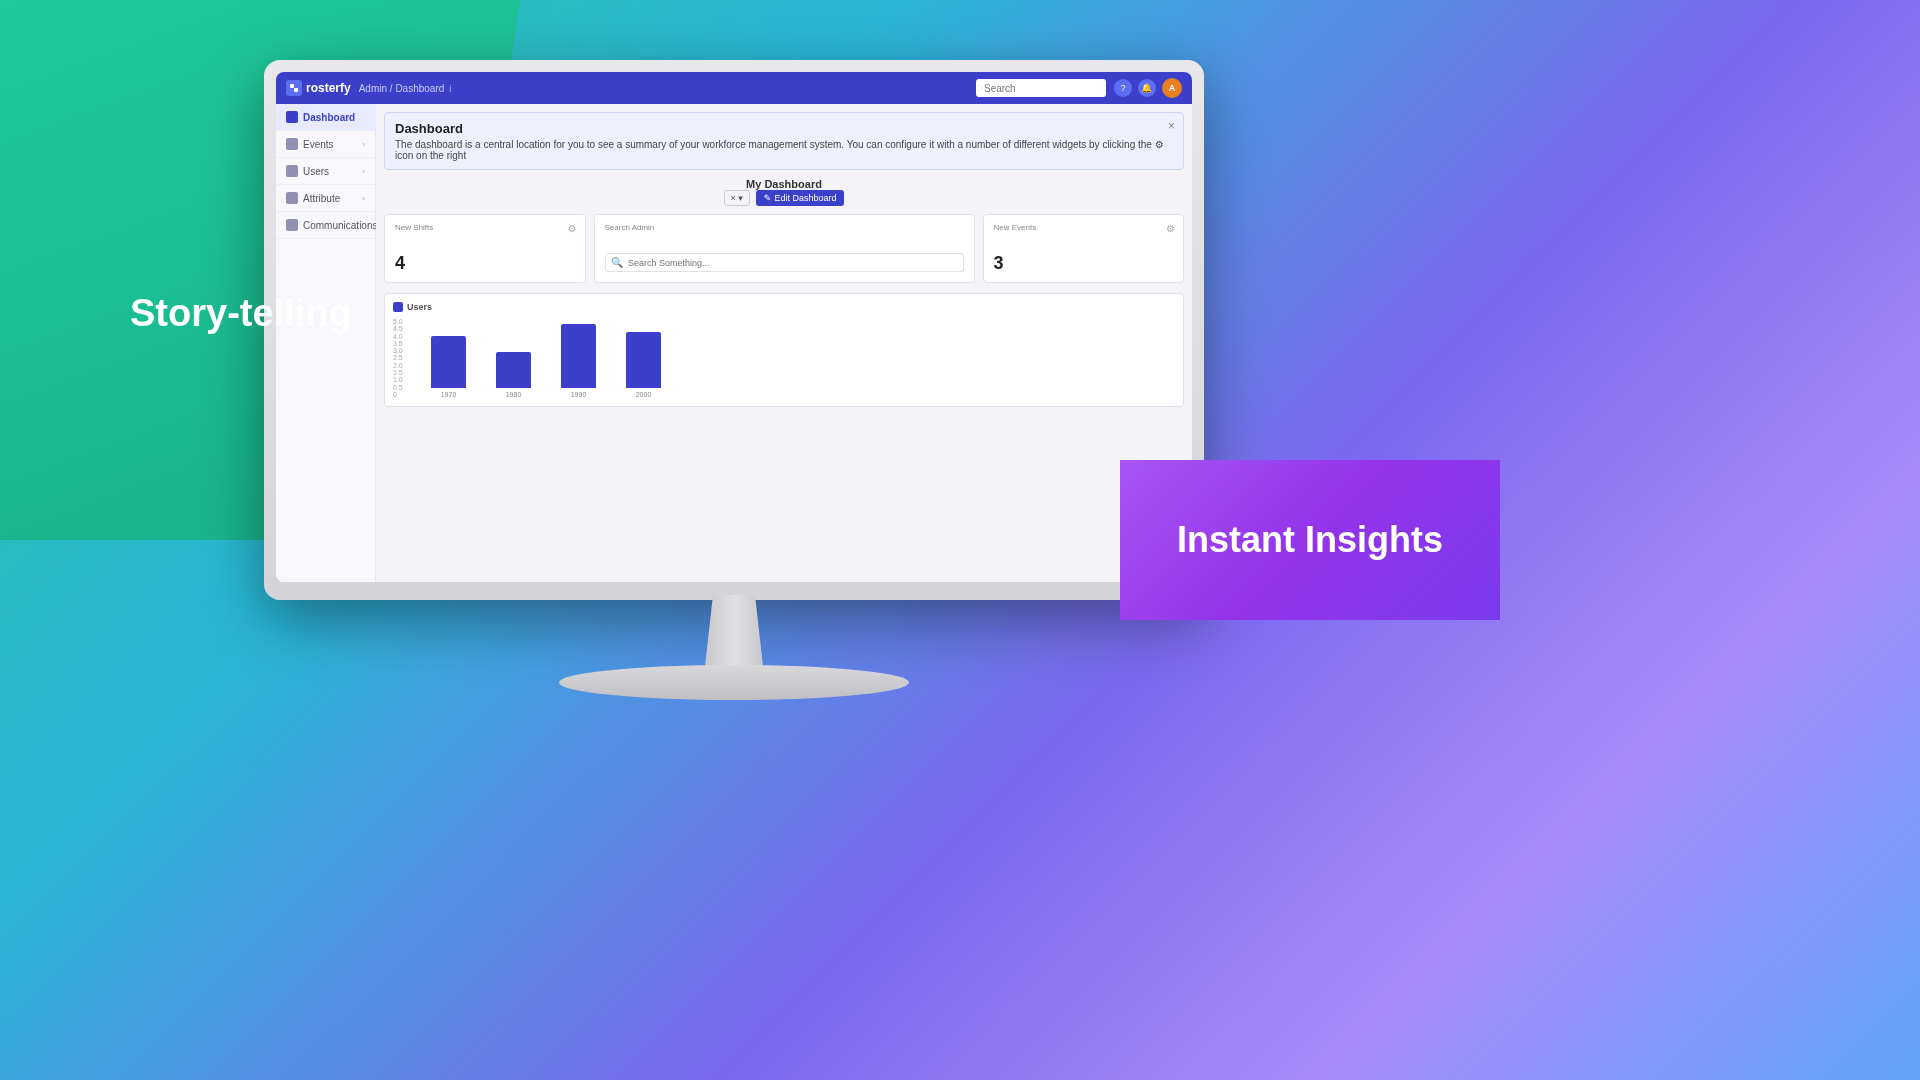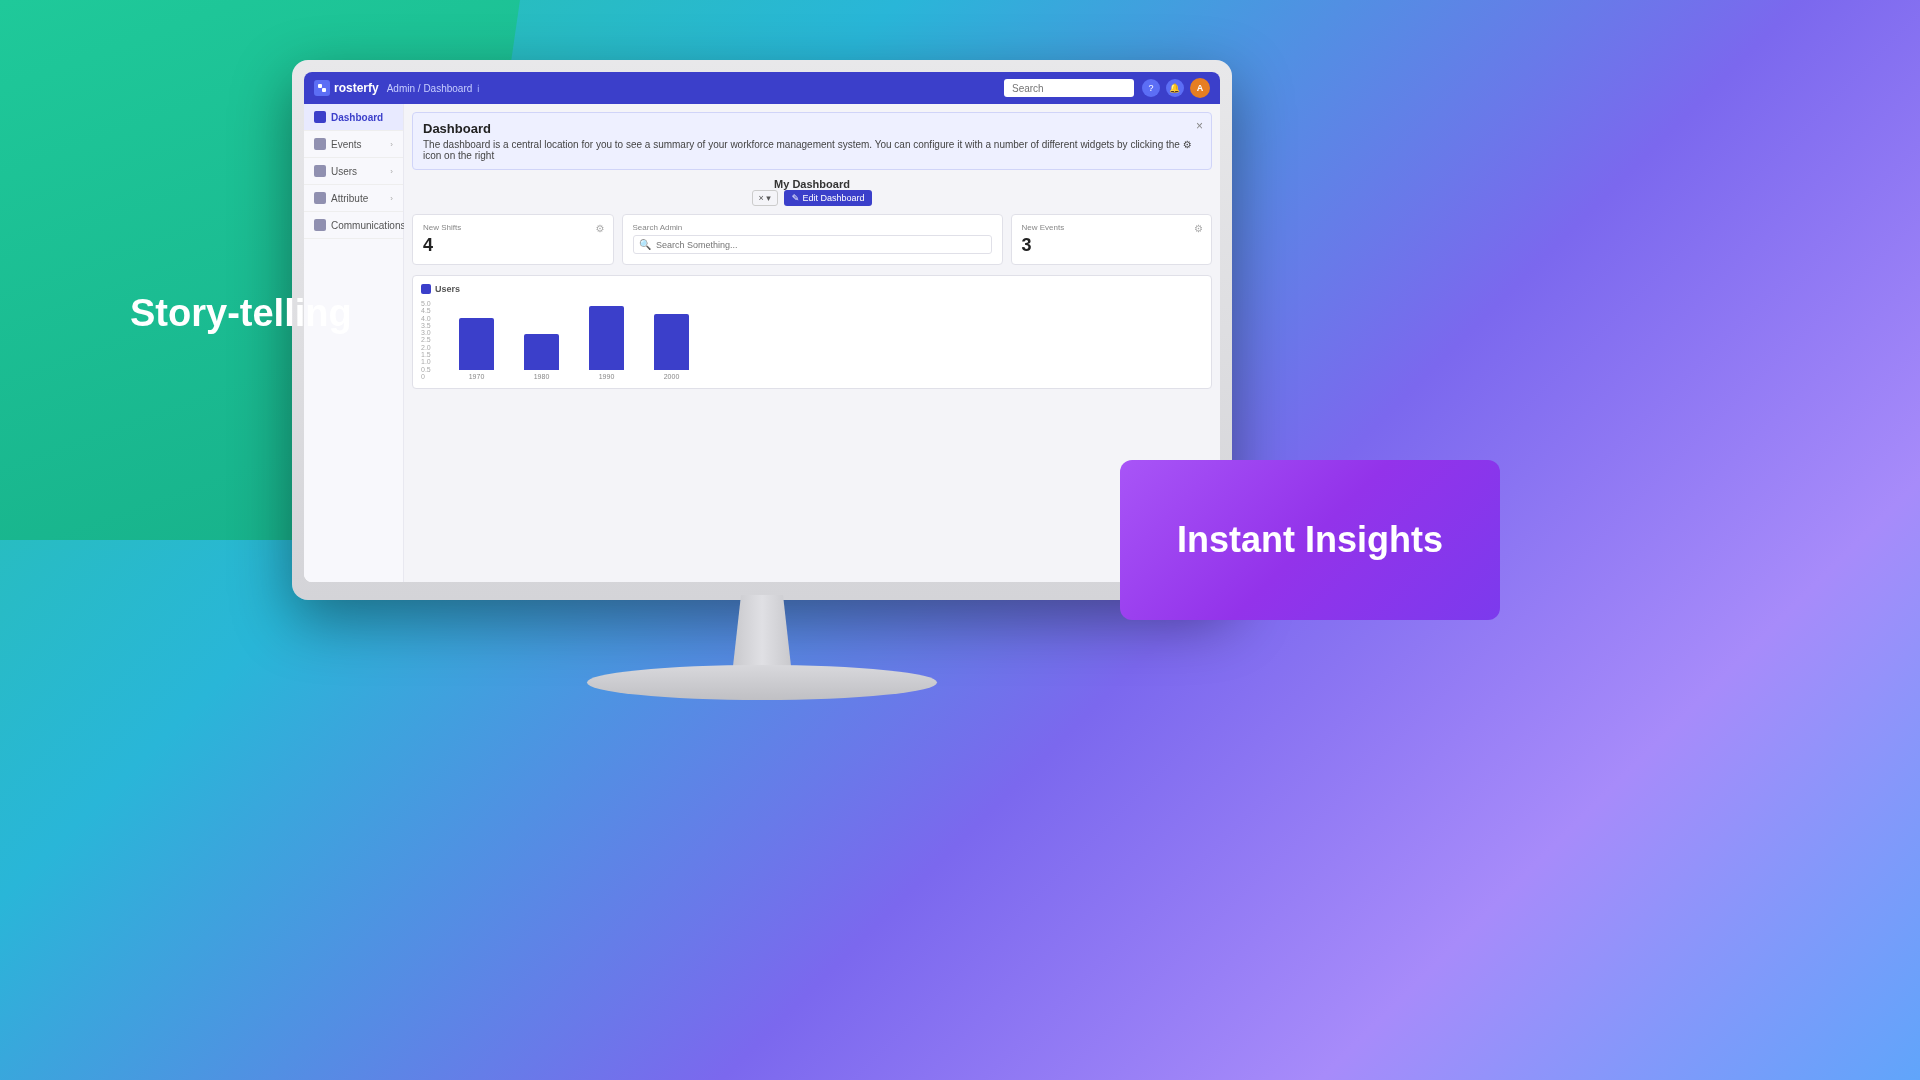--- a/index.html
+++ b/index.html
@@ -51,35 +51,35 @@
       position: absolute;
       top: 460px;
       right: 420px;
       width: 380px;
       height: 160px;
       background: linear-gradient(135deg, #a855f7 0%, #9333ea 50%, #7c3aed 100%);
       z-index: 20;
       display: flex;
       align-items: center;
       justify-content: center;
-      border-radius: 12px;
+      border-radius: 0;
     }
 
     .instant-insights-text {
       color: white;
       font-size: 36px;
       font-weight: 700;
       text-align: center;
     }
 
     
     .monitor-outer {
       position: absolute;
       top: 60px;
-      left: 292px;
+      left: 264px;
       width: 940px;
       height: 660px;
       z-index: 5;
     }
 
     
     .monitor-bezel {
       position: absolute;
       top: 0; left: 0;
       width: 100%;
@@ -355,21 +355,21 @@
       border-radius: 4px;
       border: 1px solid #e0e0e8;
       padding: 8px 10px;
       flex: 1;
       position: relative;
     }
 
     .widget-label {
       font-size: 8px;
       color: #888;
-      margin-bottom: 3px;
+      margin-bottom: 21px;
     }
 
     .widget-value {
       font-size: 18px;
       font-weight: 700;
       color: #222;
     }
 
     .widget-gear {
       position: absolute;

